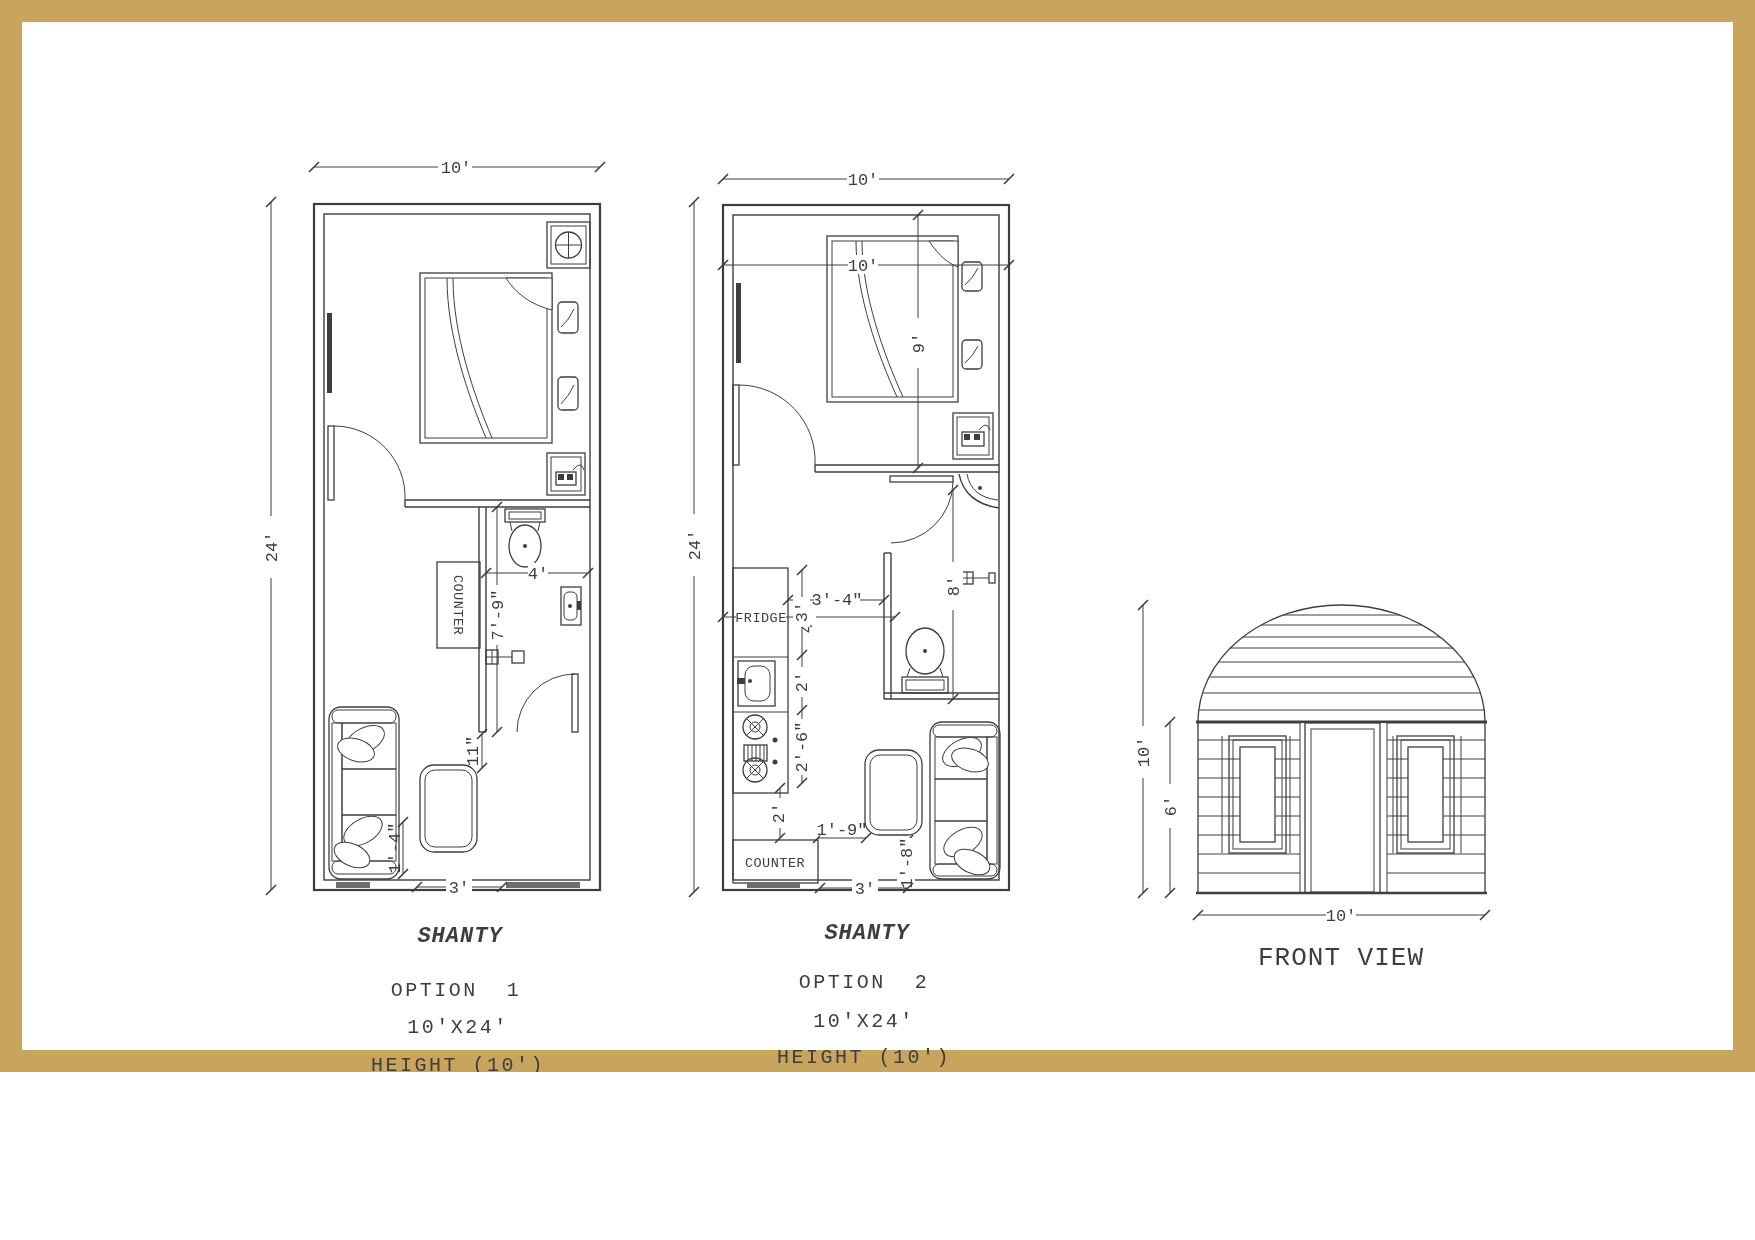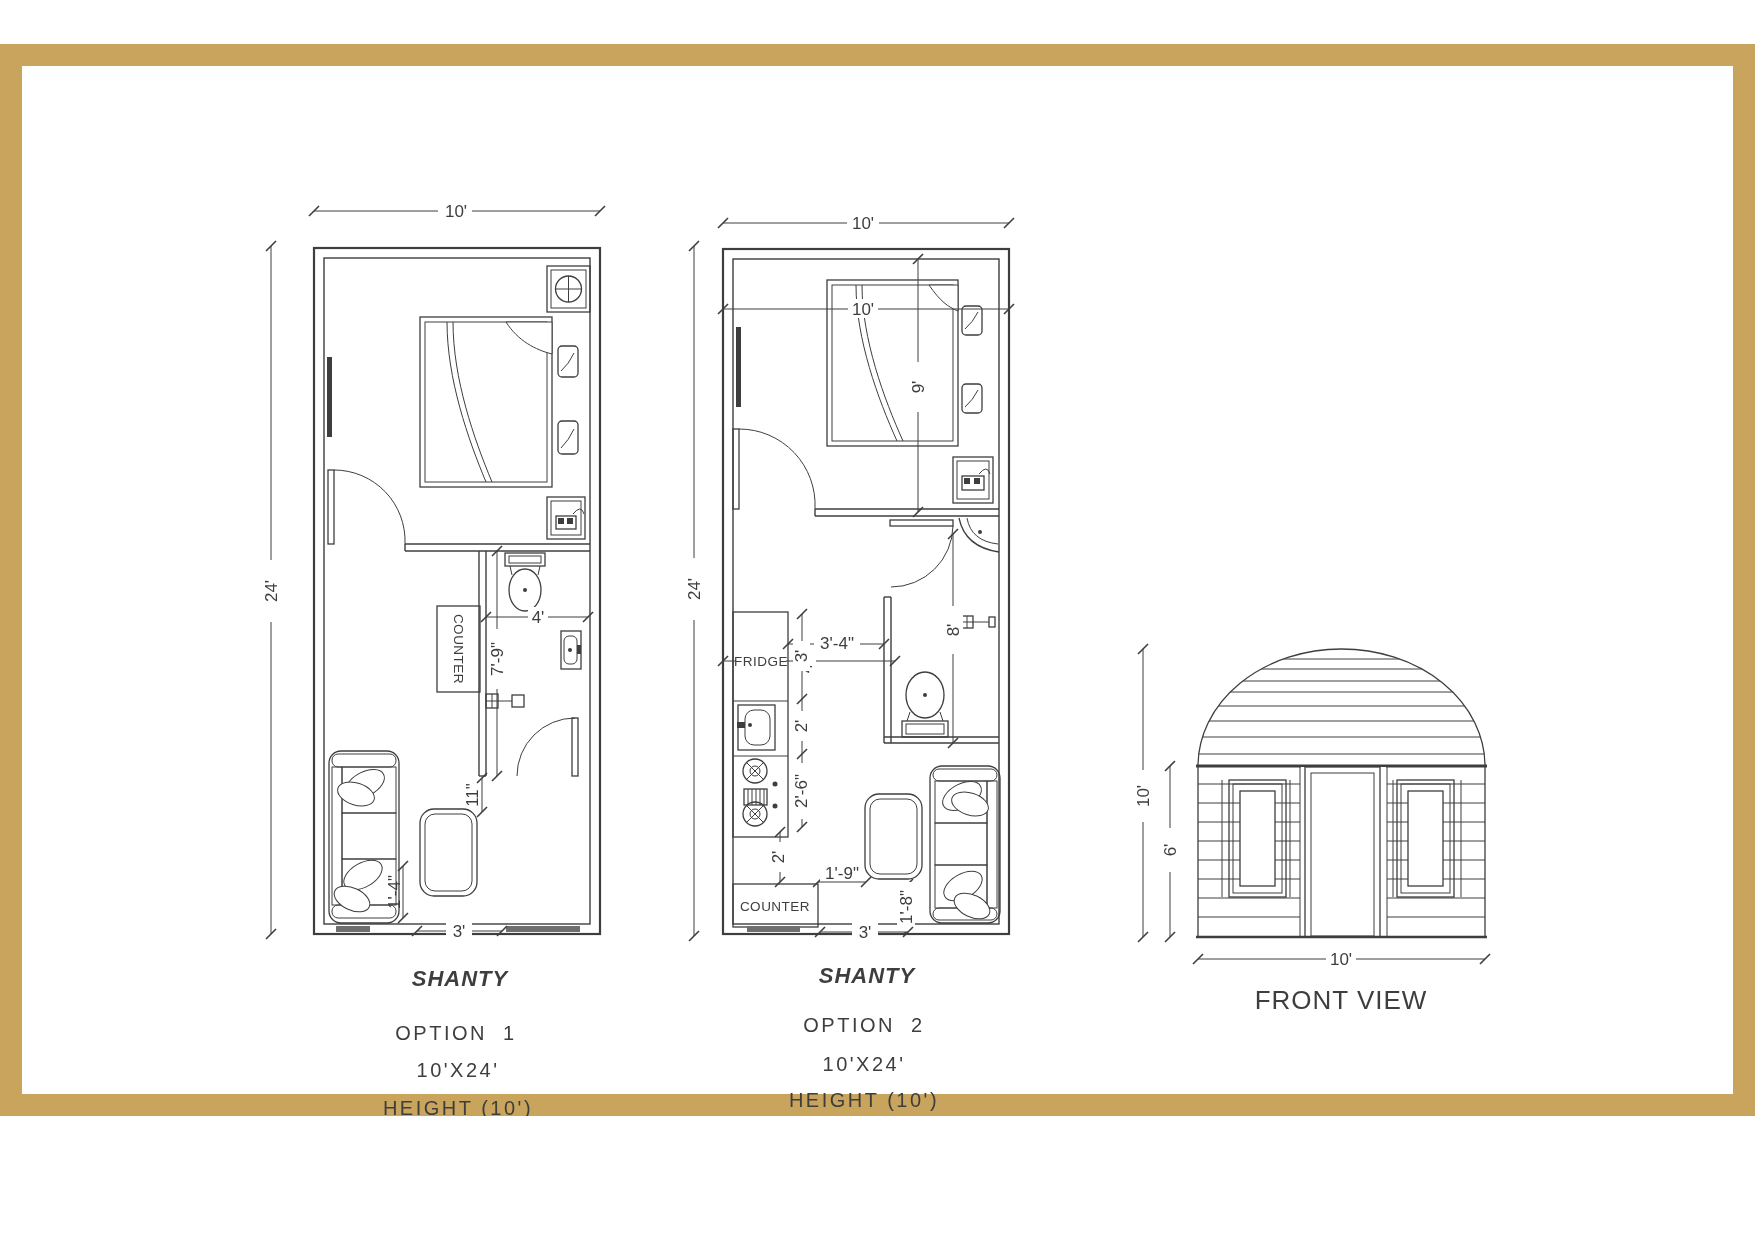--- a/index.html
+++ b/index.html
@@ -1,21 +1,21 @@
 <!DOCTYPE html>
 <html style="--gold: #C8A45C; --line: #3E3E3E;"><head>
 <meta charset="utf-8">
 <style>
   :root{
     --gold:#C8A45C;
     --line:#3E3E3E;
   }
   html,body{margin:0;padding:0;background:#fff;}
   .canvas{position:relative;width:1755px;height:1072px;background:#ffffff;overflow:hidden;
-          font-family:Liberation Sans, sans-serif;margin-top:44px;}
+          font-family:Liberation Mono, monospace;}
   .frame{position:absolute;inset:0;border:22px solid var(--gold);box-sizing:border-box;pointer-events:none;}
   svg{position:absolute;left:0;top:0;}
   svg text{white-space:pre;fill:var(--line);}
   .w{stroke:var(--line);stroke-width:2.2;fill:none;}
   .wi{stroke:var(--line);stroke-width:1.4;fill:none;}
   .f{stroke:var(--line);stroke-width:1.3;fill:none;}
   .ft{stroke:var(--line);stroke-width:1;fill:none;}
   .d{stroke:var(--line);stroke-width:1;fill:none;}
   .tk{stroke:var(--line);stroke-width:1.6;}
   .wh{fill:#ffffff;stroke:none;}

